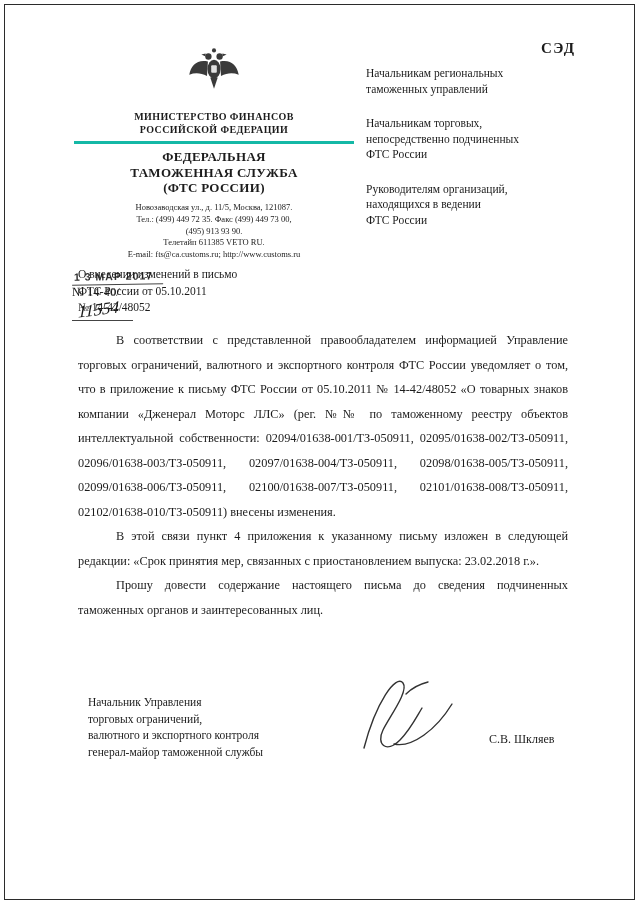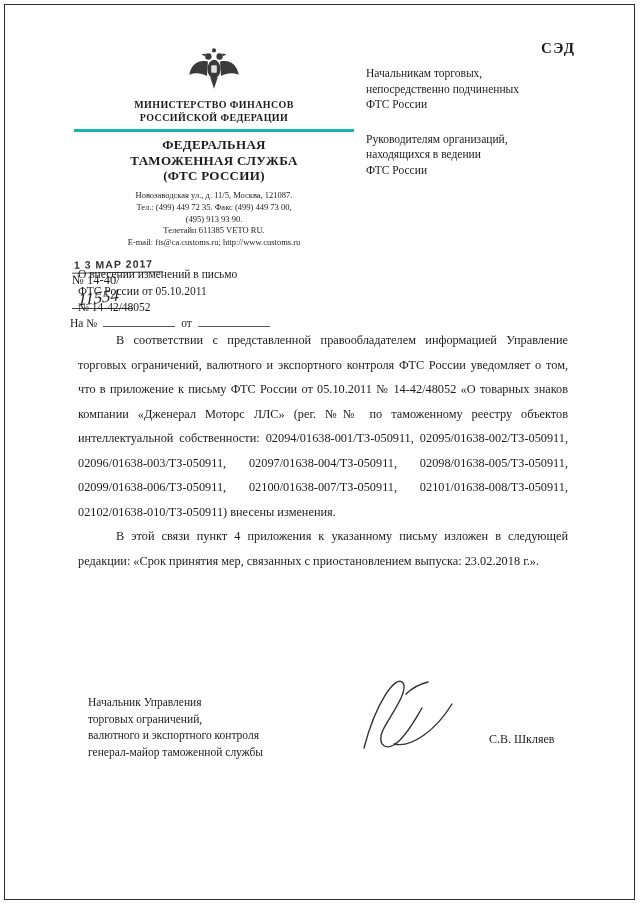--- a/index.html
+++ b/index.html
@@ -23,21 +23,21 @@
     font-weight:bold; font-size:15px; letter-spacing:1.5px;
   }
 
   
   .letterhead {
     position:absolute; left:66px; top:46px; width:296px;
     text-align:center;
   }
   .emblem { display:inline-block; }
   .ministry {
-    margin-top:1px;
+    margin-top:13px;
     font-size:10px; font-weight:bold; letter-spacing:0.4px; line-height:1.25;
   }
   .service {
     margin:5px 8px 0 8px; padding-top:5px;
     border-top:3px solid #14b8a6;
     font-size:13px; font-weight:bold; line-height:1.2; letter-spacing:0.3px;
   }
   .contact {
     margin-top:6px;
     font-size:8.5px; line-height:1.4; color:#222;
@@ -141,44 +141,41 @@
 (495) 913 93 90.
 Телетайп 611385 VETO RU.
 E-mail: fts@ca.customs.ru; http://www.customs.ru</div>
 
   <div class="numline">
     <span class="stamp-date">1 3 МАР 2017</span>
     <span class="num-prefix">№ 14-40/</span>
     <span class="num-hand-wrap"><span class="num-hand">11554</span></span>
   </div>
 
-  <div class="refline">
-    <span>На №</span>
-    <span class="blank"></span>
-    <span>от</span>
-    <span class="blank"></span>
-  </div>
 </div>
 
 <div class="addressees">
+  <div class="addressee pre">Начальникам региональных
+таможенных управлений</div>
   <div class="addressee pre">Начальникам торговых,
 непосредственно подчиненных
 ФТС России</div>
   <div class="addressee pre">Руководителям организаций,
 находящихся в ведении
 ФТС России</div>
 </div>
 
 <div class="subject pre">О внесении изменений  в письмо
 ФТС России от 05.10.2011
 № 14-42/48052</div>
 
 <div class="body-text">
   <p>В соответствии с представленной правообладателем информацией Управление торговых ограничений, валютного и экспортного контроля ФТС России уведомляет о том, что в приложение к письму ФТС России от 05.10.2011 № 14-42/48052 «О товарных знаков компании «Дженерал Моторс ЛЛС» (рег. №№ по таможенному реестру объектов интеллектуальной собственности: 02094/01638-001/ТЗ-050911, 02095/01638-002/ТЗ-050911, 02096/01638-003/ТЗ-050911, 02097/01638-004/ТЗ-050911, 02098/01638-005/ТЗ-050911, 02099/01638-006/ТЗ-050911, 02100/01638-007/ТЗ-050911, 02101/01638-008/ТЗ-050911, 02102/01638-010/ТЗ-050911) внесены изменения.</p>
   <p>В этой связи пункт 4 приложения к указанному письму изложен в следующей редакции: «Срок принятия мер, связанных с приостановлением выпуска: 23.02.2018 г.».</p>
+  <p>Прошу довести содержание настоящего письма до сведения подчиненных таможенных органов и заинтересованных лиц.</p>
 </div>
 
 <div class="sign-position pre">Начальник Управления
 торговых ограничений,
 валютного и экспортного контроля
 генерал-майор таможенной службы</div>
 
 <span class="autograph">
   <svg width="125" height="92" viewBox="0 0 125 92" aria-hidden="true">
     <g fill="none" stroke="#1c1c1c" stroke-width="1.4" stroke-linecap="round" opacity="0.9">

